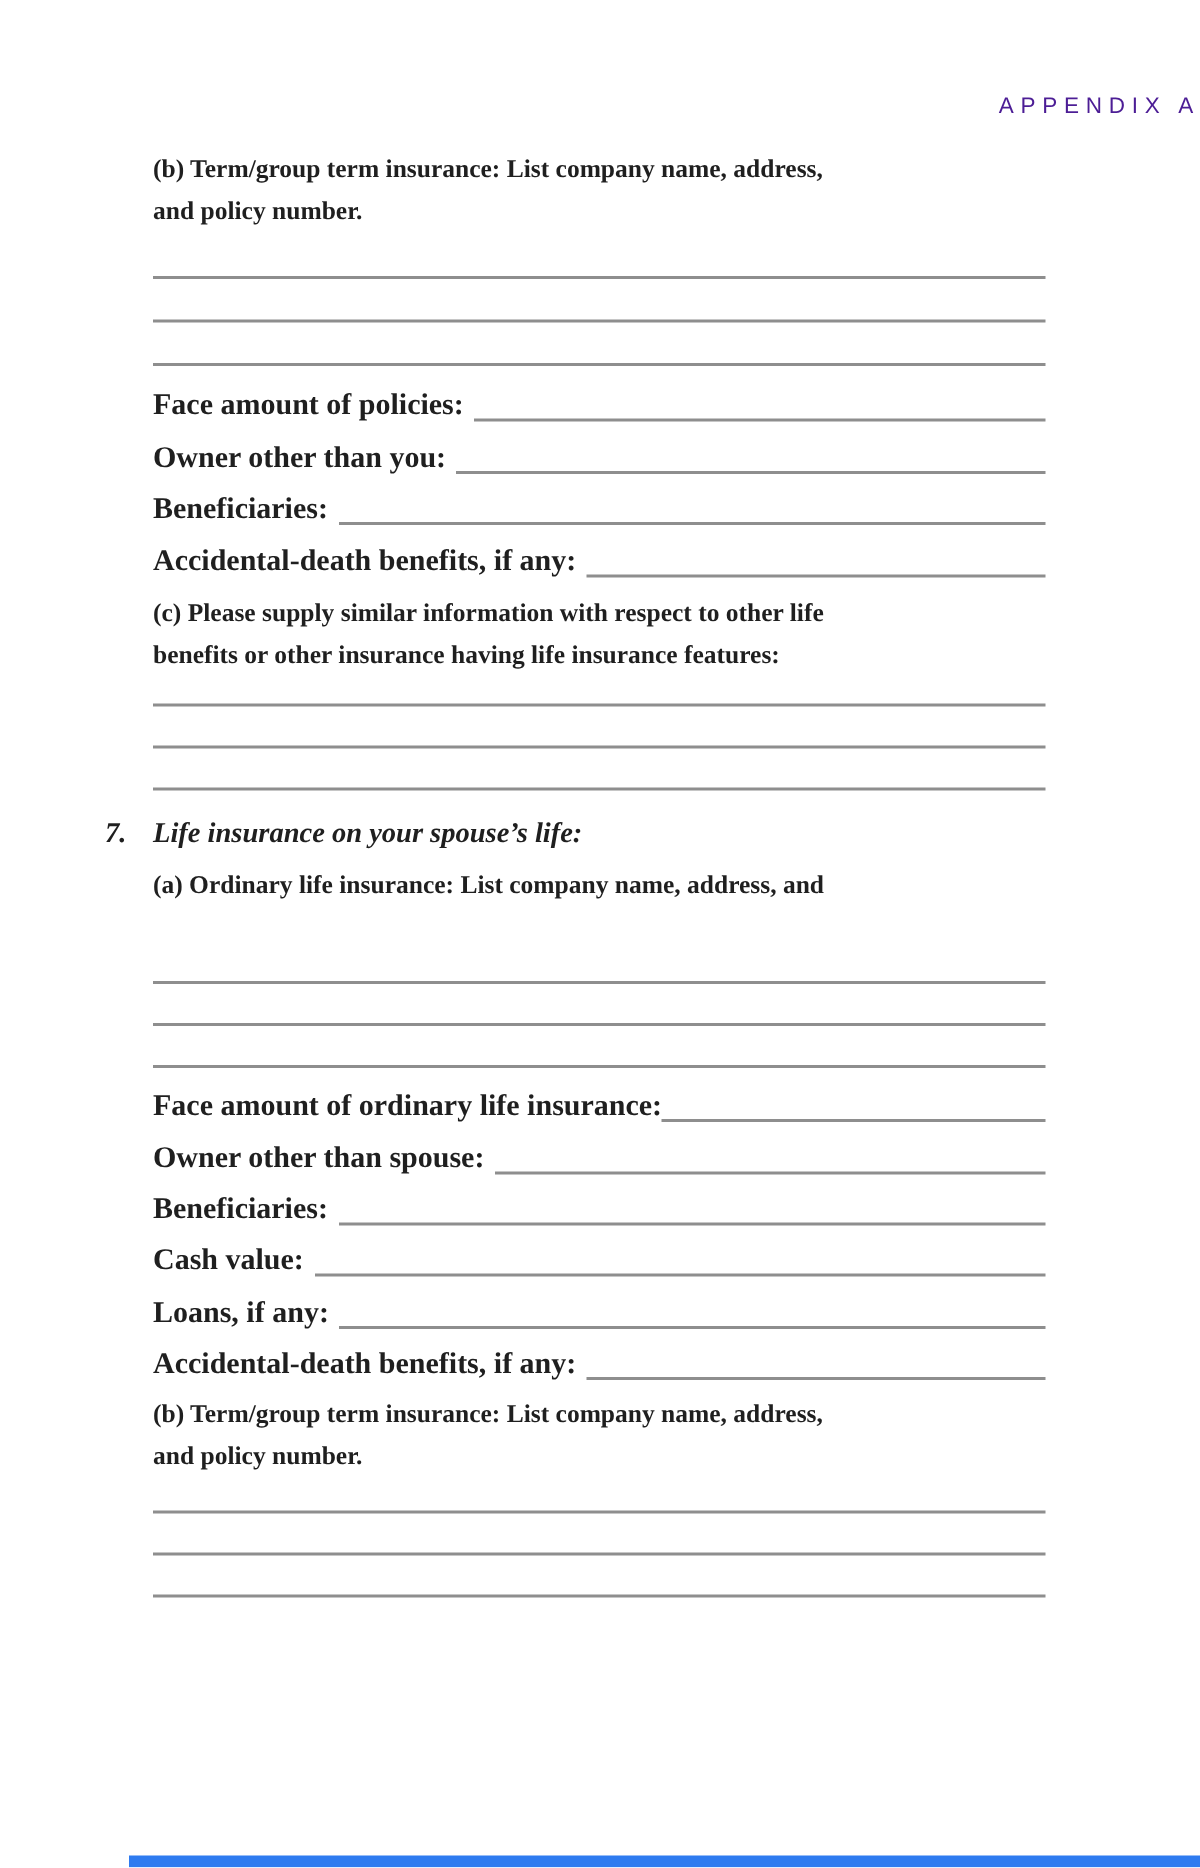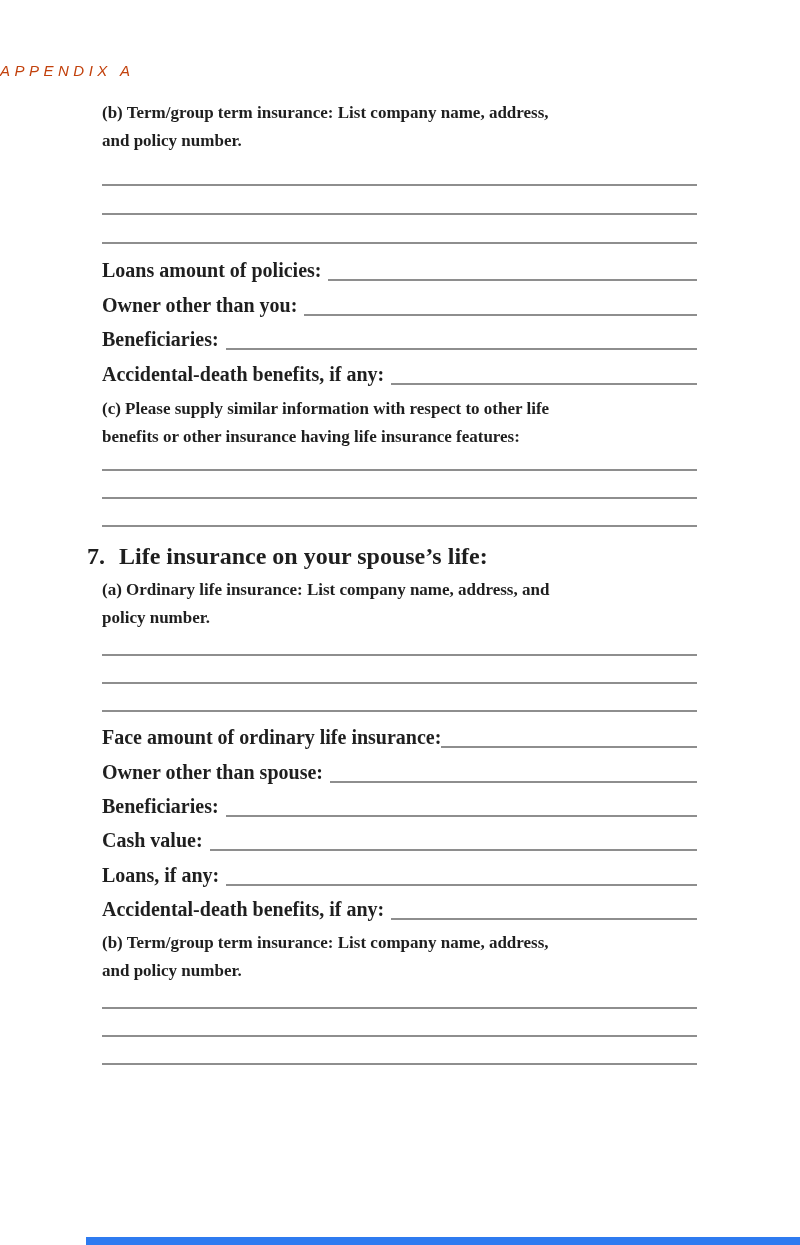--- a/index.html
+++ b/index.html
@@ -9,45 +9,45 @@
     height: 1245px;
     background: #ffffff;
     overflow: hidden;
     font-family: "Liberation Serif", serif;
     color: #1f1f1f;
   }
   
   .appendix-header {
     position: absolute;
     top: 62px; left: 0; right: 0;
-    text-align: left;
+    text-align: right;
     font-family: "Liberation Sans", sans-serif;
     font-size: 15px;
     letter-spacing: 4.5px;
-    color: #c2410c;
+    color: #4c1d95;
     font-weight: 400;
-    font-style: italic;
   }
   
   .para {
     position: absolute;
     left: 102px;
     font-size: 17px;
     font-weight: 700;
     line-height: 28px;
   }
   .para .pline { white-space: nowrap; height: 28px; }
   
   .numbered {
     position: absolute;
-    left: 87px;
-    font-size: 24px;
+    left: 70px;
+    font-size: 19px;
     font-weight: 700;
     line-height: 28px;
     white-space: nowrap;
+    font-style: italic;
   }
   .numbered .num { display: inline-block; width: 32px; }
   
   .wline {
     position: absolute;
     left: 102px; right: 103px;
     height: 2px;
     background: #8e8e8e;
   }
   
@@ -85,21 +85,21 @@
   <div class="para" style="top:99px">
     <div class="pline">(b) Term/group term insurance: List company name, address,</div>
     <div class="pline">and policy number.</div>
   </div>
 
   <div class="wline" style="top:184px"></div>
   <div class="wline" style="top:213px"></div>
   <div class="wline" style="top:242px"></div>
 
   <div class="frow" style="top:256px">
-    <span class="flabel">Loans amount of policies:</span>
+    <span class="flabel">Face amount of policies:</span>
     <span class="fill"></span>
   </div>
   <div class="frow" style="top:291px">
     <span class="flabel">Owner other than you:</span>
     <span class="fill"></span>
   </div>
   <div class="frow" style="top:325px">
     <span class="flabel">Beneficiaries:</span>
     <span class="fill"></span>
   </div>
@@ -116,21 +116,20 @@
   <div class="wline" style="top:469px"></div>
   <div class="wline" style="top:497px"></div>
   <div class="wline" style="top:525px"></div>
 
   <div class="numbered" style="top:542px">
     <span class="num">7.</span><span>Life insurance on your spouse’s life:</span>
   </div>
 
   <div class="para" style="top:576px">
     <div class="pline">(a) Ordinary life insurance: List company name, address, and</div>
-    <div class="pline">policy number.</div>
   </div>
 
   <div class="wline" style="top:654px"></div>
   <div class="wline" style="top:682px"></div>
   <div class="wline" style="top:710px"></div>
 
   <div class="frow" style="top:758px">
     <span class="flabel">Owner other than spouse:</span>
     <span class="fill"></span>
   </div>

